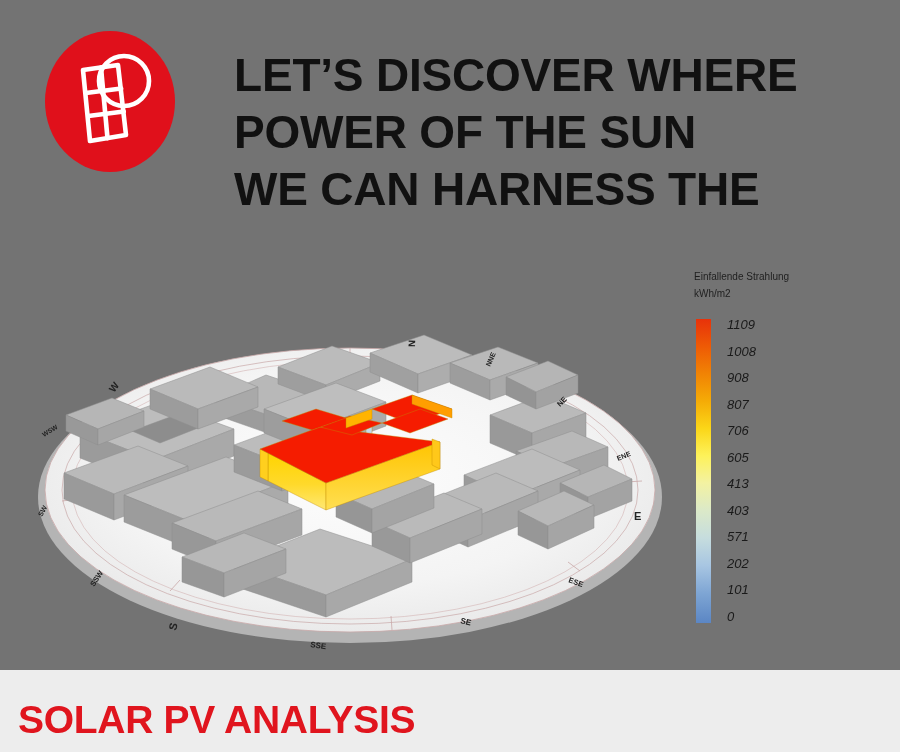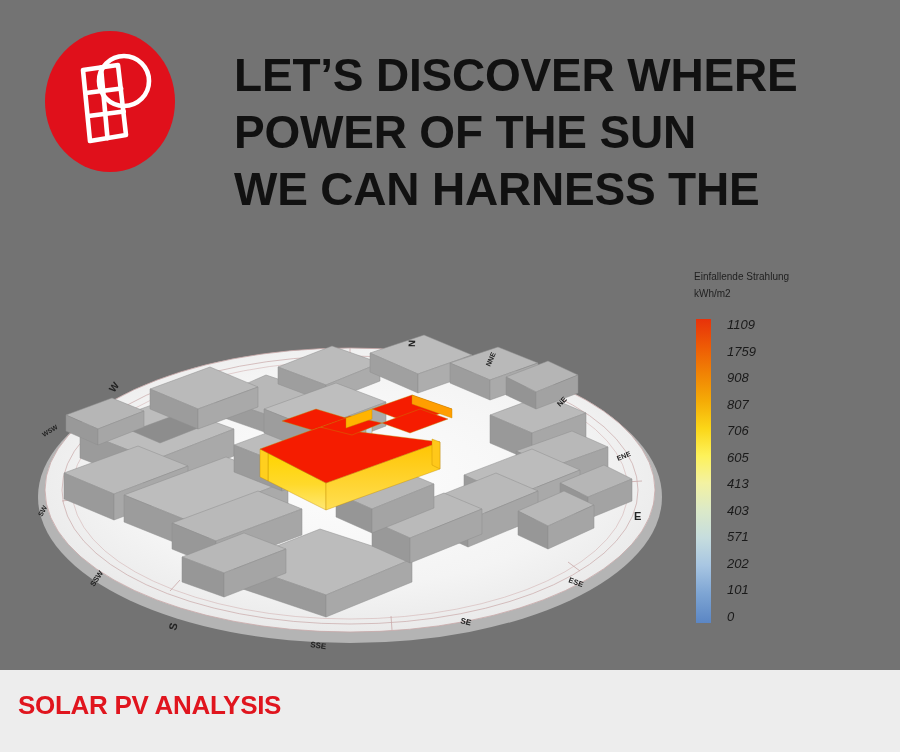--- a/index.html
+++ b/index.html
@@ -138,22 +138,22 @@
     left: 0;
     top: 670px;
     width: 900px;
     height: 82px;
     background: #ededed;
   }
 
   #footer-title {
     position: absolute;
     left: 18px;
-    top: 20px;
-    font-size: 26px;
+    top: 28px;
+    font-size: 39px;
     font-weight: bold;
     letter-spacing: -0.3px;
     color: #e0151e;
     text-transform: uppercase;
     font-family: "Liberation Sans", sans-serif;
     white-space: nowrap;
   }
 
   .compass-label {
     font-family: "Liberation Sans", sans-serif;
@@ -391,21 +391,21 @@
       </svg>
     </div>
 
     <div id="legend">
       <div id="legend-title">Einfallende Strahlung
 kWh/m2</div>
       <div id="legend-body">
         <div id="colorbar"></div>
         <div id="ticks">
           <div class="tick-label">1109</div>
-          <div class="tick-label">1759</div>
+          <div class="tick-label">1008</div>
           <div class="tick-label">908</div>
           <div class="tick-label">807</div>
           <div class="tick-label">706</div>
           <div class="tick-label">605</div>
           <div class="tick-label">413</div>
           <div class="tick-label">403</div>
           <div class="tick-label">571</div>
           <div class="tick-label">202</div>
           <div class="tick-label">101</div>
           <div class="tick-label">0</div>

